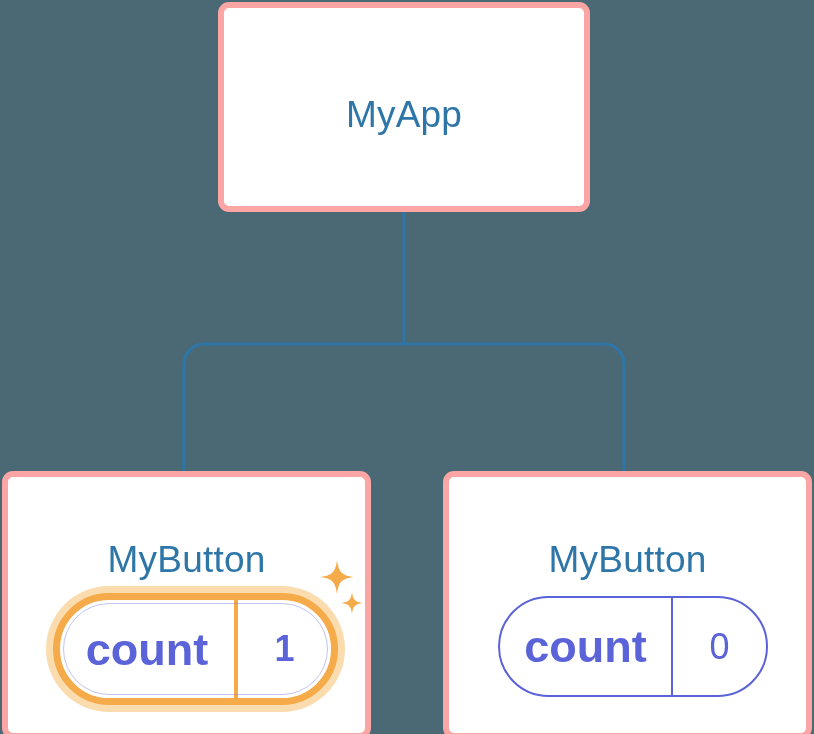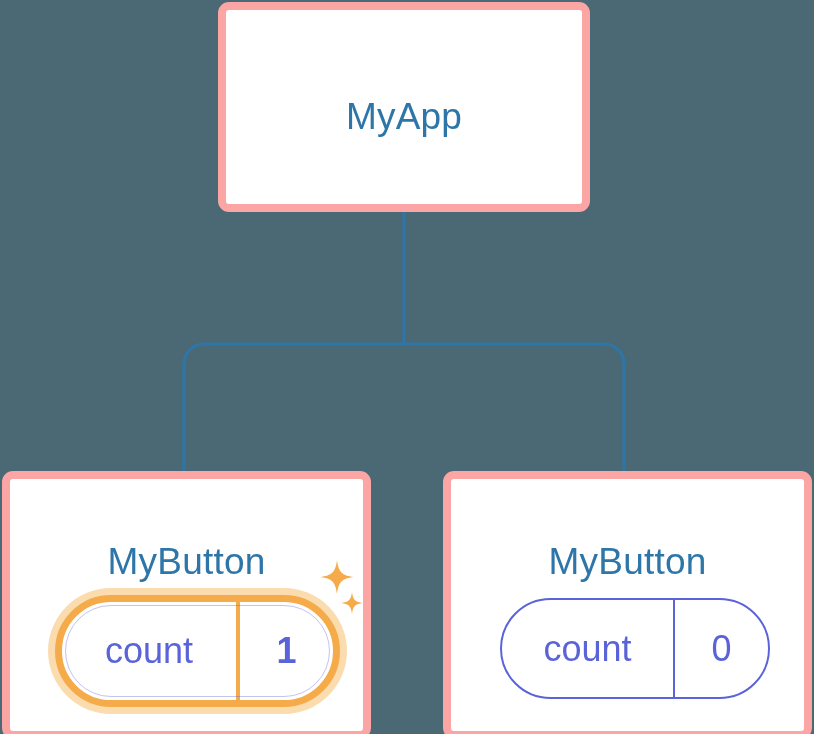--- a/index.html
+++ b/index.html
@@ -25,21 +25,21 @@
     top: 0;
     width: 814px;
     height: 734px;
     pointer-events: none;
   }
 
   
   .card {
     position: absolute;
     background: #ffffff;
-    border: 8px solid #fca5a5;
+    border: 6px solid #fca5a5;
     border-radius: 11px;
     box-sizing: border-box;
   }
   .card-root {
     left: 218px;
     top: 2px;
     width: 372px;
     height: 210px;
   }
   .card-left {
@@ -114,22 +114,22 @@
   .pill-val {
     display: flex;
     align-items: center;
     justify-content: center;
     color: #5a63d8;
     line-height: 1;
     white-space: nowrap;
   }
   .pill-key {
     flex: 1 1 auto;
-    font-size: 36px;
-    font-weight: 400;
+    font-size: 45px;
+    font-weight: 700;
   }
   .pill-val {
     flex: 0 0 auto;
     font-size: 36px;
     font-weight: 400;
   }
   .pill-plain .pill-val {
     width: 93px;
     border-left: 2px solid #5a63d8;
   }

